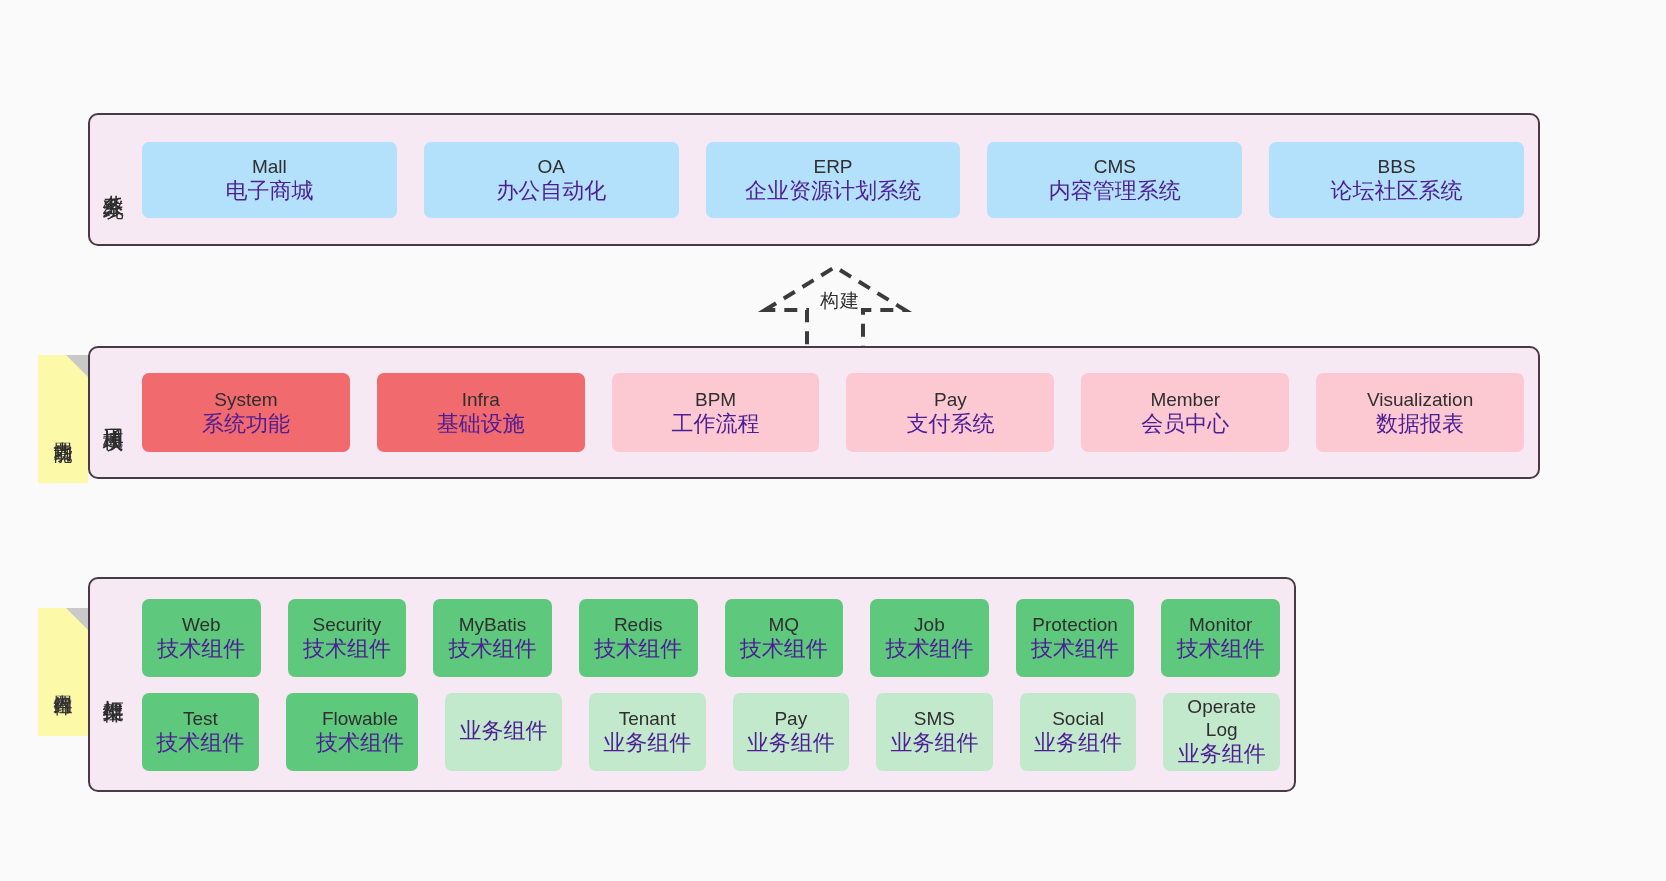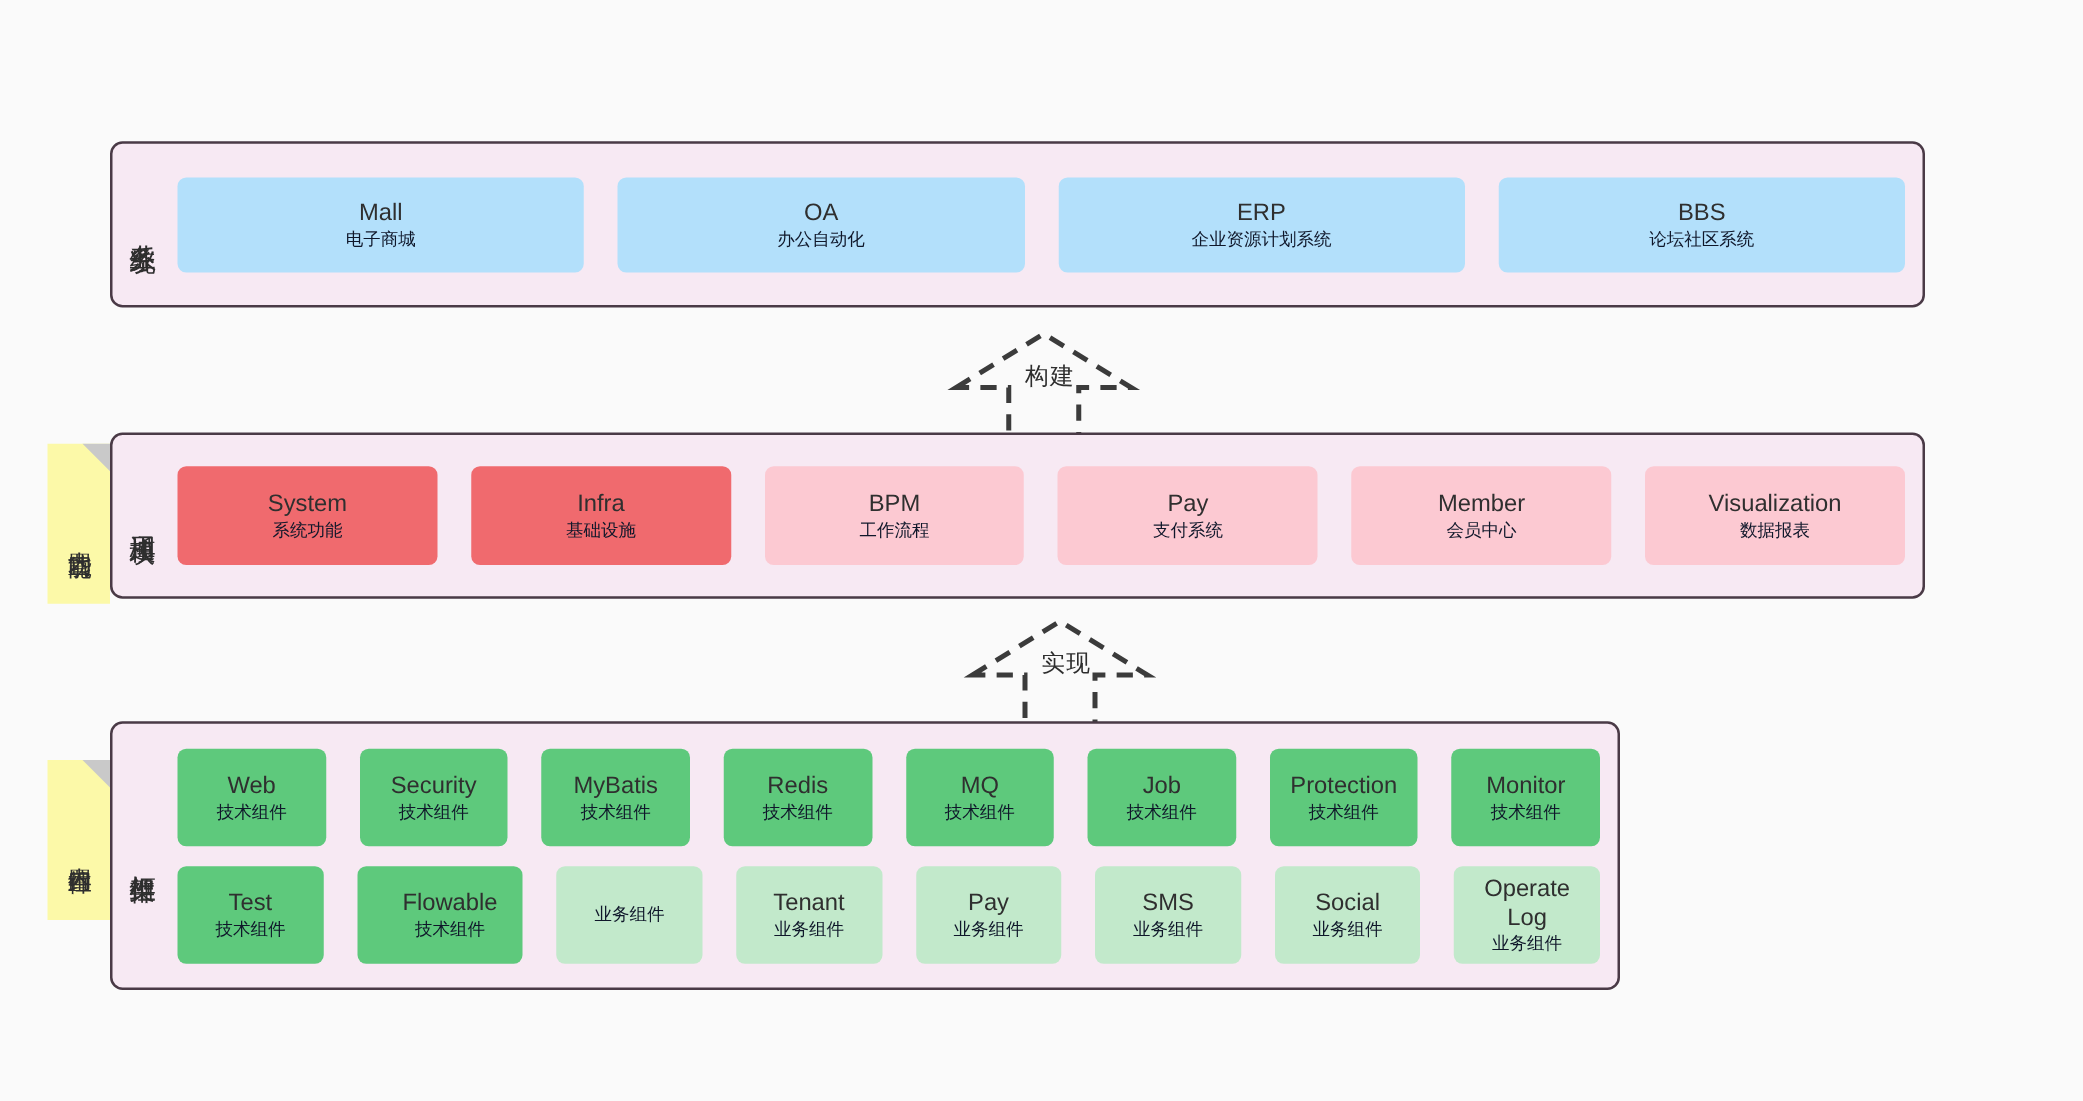--- a/index.html
+++ b/index.html
@@ -72,22 +72,22 @@
     text-align: center;
     box-sizing: border-box;
     padding: 4px 6px;
     line-height: 1.22;
   }
   .node .t-en {
     font-size: 19px;
     color: #2f2f2f;
   }
   .node .t-cn {
-    font-size: 14px;
-    color: #0f172a;
+    font-size: 22px;
+    color: #4c1d95;
   }
   .node.blue   { background: #b3e0fb; }
   .node.red    { background: #f06a6e; }
   .node.pink   { background: #fcc9d2; }
   .node.green  { background: #5ec97c; }
   .node.lgreen { background: #c2e9cb; }
 
   #layer-business .node { height: 76px; }
   #layer-modules  .node { height: 79px; }
   #layer-framework .node { height: 78px; }
@@ -153,20 +153,24 @@
         </div>
         <div class="node blue" style="background: rgb(179, 224, 251);">
           <span class="t-en">OA</span>
           <span class="t-cn">办公自动化</span>
         </div>
         <div class="node blue" style="background: rgb(179, 224, 251);">
           <span class="t-en">ERP</span>
           <span class="t-cn">企业资源计划系统</span>
         </div>
         <div class="node blue" style="background: rgb(179, 224, 251);">
+          <span class="t-en">CMS</span>
+          <span class="t-cn">内容管理系统</span>
+        </div>
+        <div class="node blue" style="background: rgb(179, 224, 251);">
           <span class="t-en">BBS</span>
           <span class="t-cn">论坛社区系统</span>
         </div>
       </div>
     </div>
   </div>
 
   <div class="uml-arrow" style="left:760px; top:262px; width:150px; height:90px;">
     <svg width="150" height="90" viewBox="0 0 150 90">
       <path d="M 5 48 L 75 5 L 145 48 L 103 48 L 103 88 L 47 88 L 47 48 Z" fill="none" stroke="#3b3b3b" stroke-width="4" stroke-dasharray="13 9" stroke-linejoin="miter"></path>
@@ -203,26 +207,20 @@
           <span class="t-cn">会员中心</span>
         </div>
         <div class="node pink" style="background: rgb(252, 201, 210);">
           <span class="t-en">Visualization</span>
           <span class="t-cn">数据报表</span>
         </div>
       </div>
     </div>
   </div>
 
-  <div class="uml-arrow" style="left:773px; top:492px; width:150px; height:90px;">
-    <svg width="150" height="90" viewBox="0 0 150 90">
-      <path d="M 5 48 L 75 5 L 145 48 L 103 48 L 103 88 L 47 88 L 47 48 Z" fill="none" stroke="#3b3b3b" stroke-width="4" stroke-dasharray="13 9" stroke-linejoin="miter"></path>
-    </svg>
-    <div class="uml-label" style="left:60px; top:26px;">实现</div>
-  </div>
 
   <div class="note" style="left: 38px; top: 608px; width: 50px; height: 128px; background: rgb(252, 249, 168);">
     <span>内置组件</span>
   </div>
 
   <div class="layer" id="layer-framework" style="left:88px; top:577px; width:1208px; height:215px;">
     <div class="layer-title">框架组件</div>
     <div class="layer-body">
 
       <div class="row">

